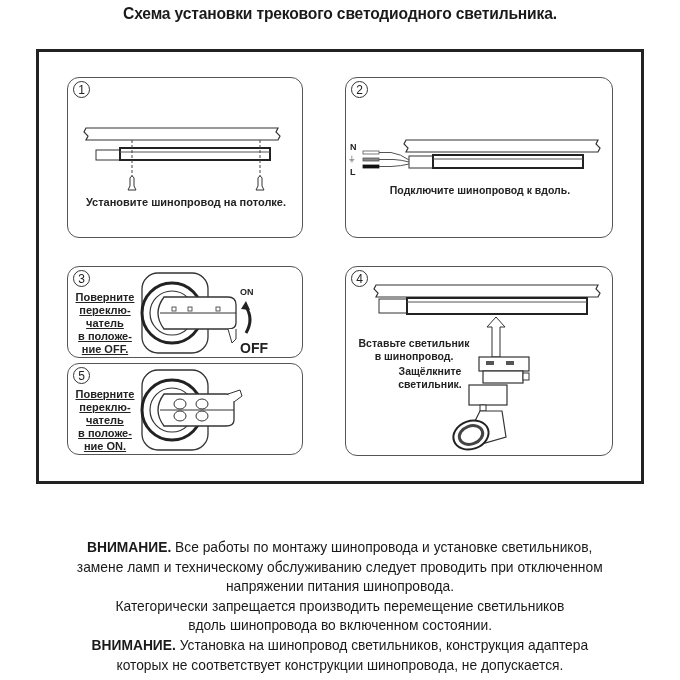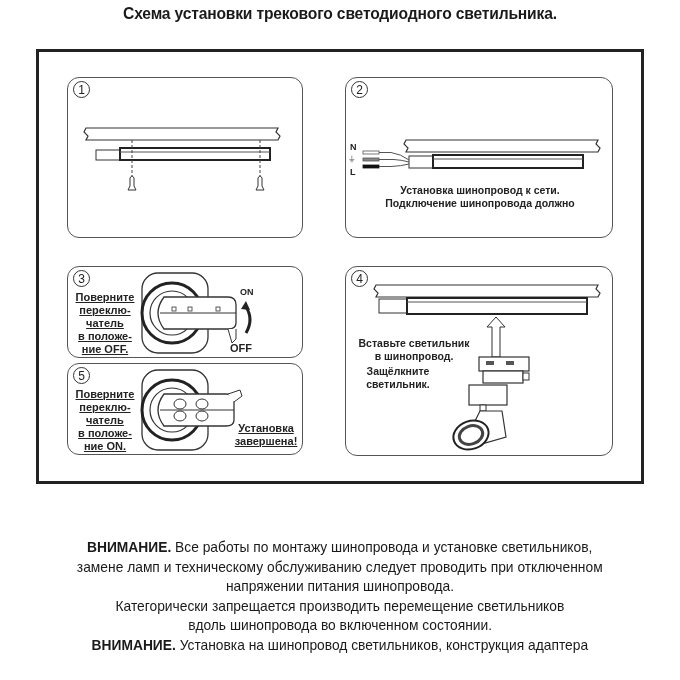--- a/index.html
+++ b/index.html
@@ -39,20 +39,21 @@
     <line x1="52" y1="74" x2="202" y2="74" stroke="#555" stroke-width="1"></line>
 
     <line x1="64" y1="62" x2="64" y2="100" stroke="#444" stroke-width="1" stroke-dasharray="3,2"></line>
     <line x1="192" y1="62" x2="192" y2="100" stroke="#444" stroke-width="1" stroke-dasharray="3,2"></line>
 
     <g fill="#fff" stroke="#333" stroke-width="1">
       <path d="M60 112 L68 112 L66 108 L66 100 Q64 96 62 100 L62 108 Z"></path>
       <path d="M188 112 L196 112 L194 108 L194 100 Q192 96 190 100 L190 108 Z"></path>
     </g>
   </svg>
+  <div class="ptext" style="left:0; top:118px; width:236px; font-size:11px;">Установите шинопровод на потолке.</div>
 </div>
 
 <div class="panel" style="left:345px; top:77px; width:268px; height:161px;">
   <div class="num">2</div>
   <svg width="268" height="161" style="left:0;top:0;">
     <path d="M60 62 L252 62 L250 66 L254 70 L252 74 L60 74 L62 70 L58 66 Z" fill="#fff" stroke="#333" stroke-width="1.2"></path>
     <rect x="63" y="78" width="24" height="12" fill="#fff" stroke="#333" stroke-width="1"></rect>
     <rect x="87" y="77" width="150" height="13" fill="#fff" stroke="#222" stroke-width="2"></rect>
     <line x1="87" y1="81" x2="237" y2="81" stroke="#555" stroke-width="1"></line>
 
@@ -60,22 +61,21 @@
     <rect x="17" y="80" width="16" height="3" fill="#888" stroke="#555" stroke-width="0.8"></rect>
     <rect x="17" y="87" width="16" height="3" fill="#111" stroke="#111" stroke-width="0.8"></rect>
     <path d="M33 74.5 L45 74.5 Q55 76 63 82" fill="none" stroke="#555" stroke-width="1"></path>
     <path d="M33 81.5 L48 81.5 Q56 82 63 84" fill="none" stroke="#555" stroke-width="1"></path>
     <path d="M33 88.5 L45 88.5 Q55 88 63 86" fill="none" stroke="#555" stroke-width="1"></path>
   </svg>
   <div class="ptext" style="left:4px; top:63px; font-size:9px;">N</div>
   <div class="ptext" style="left:3px; top:75px; font-size:8px; color:#888;">⏚</div>
   <div class="ptext" style="left:4px; top:88px; font-size:9px;">L</div>
   <div style="position:absolute; left:0; top:106px; width:268px;">
-    <div class="ptext" style="position:static;">Установка шинопровод к сети.</div>
-    <div class="ptext" style="position:static;">Подключение шинопровода должно</div>
+    <div class="ptext" style="position:static;">Подключите шинопровод к вдоль.</div>
   </div>
 </div>
 
 <div class="panel" style="left:67px; top:266px; width:236px; height:92px;">
   <div class="num">3</div>
   <div style="position:absolute; left:2px; top:24px; width:70px;">
     <div class="ptext-side" style="position:static;">Поверните</div>
     <div class="ptext-side" style="position:static;">переклю-</div>
     <div class="ptext-side" style="position:static;">чатель</div>
     <div class="ptext-side" style="position:static;">в положе-</div>
@@ -89,21 +89,21 @@
     <line x1="92" y1="46" x2="168" y2="46" stroke="#333" stroke-width="1"></line>
     <rect x="104" y="40" width="4" height="4" fill="#fff" stroke="#333" stroke-width="0.8"></rect>
     <rect x="120" y="40" width="4" height="4" fill="#fff" stroke="#333" stroke-width="0.8"></rect>
     <rect x="148" y="40" width="4" height="4" fill="#fff" stroke="#333" stroke-width="0.8"></rect>
     <path d="M160 62 L164 76 L168 72 L168 62" fill="#fff" stroke="#333" stroke-width="1"></path>
 
     <path d="M178 40 Q186 52 178 66" fill="none" stroke="#222" stroke-width="3"></path>
     <path d="M173 42 L178 34 L182 43 Z" fill="#222"></path>
   </svg>
   <div class="ptext" style="left:172px; top:19px; font-size:9px;">ON</div>
-  <div class="ptext" style="left:162px; top:75px; font-size:11px;">OFF</div>
+  <div class="ptext" style="left:172px; top:75px; font-size:14px;">OFF</div>
 </div>
 
 <div class="panel" style="left:67px; top:363px; width:236px; height:92px;">
   <div class="num">5</div>
   <div style="position:absolute; left:2px; top:24px; width:70px;">
     <div class="ptext-side" style="position:static;">Поверните</div>
     <div class="ptext-side" style="position:static;">переклю-</div>
     <div class="ptext-side" style="position:static;">чатель</div>
     <div class="ptext-side" style="position:static;">в положе-</div>
     <div class="ptext-side" style="position:static;">ние ON.</div>
@@ -113,24 +113,20 @@
     <circle cx="104" cy="46" r="30" fill="#fff" stroke="#222" stroke-width="3"></circle>
     <circle cx="104" cy="46" r="22" fill="#fff" stroke="#333" stroke-width="1.2"></circle>
     <path d="M96 30 L158 30 Q166 30 166 38 L166 56 Q166 62 158 62 L96 62 Q84 46 96 30 Z" fill="#fff" stroke="#333" stroke-width="1.3"></path>
     <line x1="92" y1="46" x2="166" y2="46" stroke="#333" stroke-width="1"></line>
     <ellipse cx="112" cy="40" rx="6" ry="5" fill="#fff" stroke="#333" stroke-width="1"></ellipse>
     <ellipse cx="134" cy="40" rx="6" ry="5" fill="#fff" stroke="#333" stroke-width="1"></ellipse>
     <ellipse cx="112" cy="52" rx="6" ry="5" fill="#fff" stroke="#333" stroke-width="1"></ellipse>
     <ellipse cx="134" cy="52" rx="6" ry="5" fill="#fff" stroke="#333" stroke-width="1"></ellipse>
     <path d="M160 30 L172 26 L174 32 L166 38" fill="#fff" stroke="#333" stroke-width="1"></path>
   </svg>
-  <div style="position:absolute; left:160px; top:58px; width:76px;">
-    <div class="ptext-side" style="position:static;">Установка</div>
-    <div class="ptext-side" style="position:static;">завершена!</div>
-  </div>
 </div>
 
 <div class="panel" style="left:345px; top:266px; width:268px; height:190px;">
   <div class="num">4</div>
   <svg width="268" height="190" style="left:0;top:0;">
     <path d="M30 18 L252 18 L250 22 L254 26 L252 30 L30 30 L32 26 L28 22 Z" fill="#fff" stroke="#333" stroke-width="1.2"></path>
     <rect x="33" y="32" width="28" height="14" fill="#fff" stroke="#333" stroke-width="1"></rect>
     <rect x="61" y="31" width="180" height="16" fill="#fff" stroke="#222" stroke-width="2"></rect>
     <line x1="61" y1="35" x2="241" y2="35" stroke="#555" stroke-width="1"></line>
 
@@ -145,26 +141,27 @@
     <rect x="123" y="118" width="38" height="20" fill="#fff" stroke="#333" stroke-width="1.2"></rect>
     <rect x="134" y="138" width="6" height="6" fill="#fff" stroke="#333" stroke-width="1"></rect>
     <path d="M134 144 L156 144 L160 170 L132 178 L120 172 Z" fill="#fff" stroke="#333" stroke-width="1.2"></path>
     <ellipse cx="125" cy="168" rx="18" ry="14" transform="rotate(-20 125 168)" fill="#fff" stroke="#222" stroke-width="2"></ellipse>
     <ellipse cx="125" cy="168" rx="12" ry="9" transform="rotate(-20 125 168)" fill="#fff" stroke="#444" stroke-width="3"></ellipse>
   </svg>
   <div style="position:absolute; left:8px; top:70px; width:120px;">
     <div class="ptext" style="position:static;">Вставьте светильник</div>
     <div class="ptext" style="position:static;">в шинопровод.</div>
   </div>
-  <div style="position:absolute; left:12px; top:98px; width:80px;">
+  <div style="position:absolute; left:44px; top:98px; width:80px;">
     <div class="ptext" style="position:static;">Защёлкните</div>
     <div class="ptext" style="position:static;">светильник.</div>
   </div>
 </div>
 
 <div class="notes">
   <p><span class="cond"><b>ВНИМАНИЕ.</b><span> Все работы по монтажу шинопровода и установке светильников,</span></span></p>
   <p><span class="cond">замене ламп и техническому обслуживанию следует проводить при отключенном</span></p>
   <p><span class="cond">напряжении питания шинопровода.</span></p>
   <p><span class="cond">Категорически запрещается производить перемещение светильников</span></p>
   <p><span class="cond">вдоль шинопровода во включенном состоянии.</span></p>
   <p><span class="cond"><b>ВНИМАНИЕ.</b><span> Установка на шинопровод светильников, конструкция адаптера</span></span></p>
+  <p><span class="cond">которых не соответствует конструкции шинопровода, не допускается.</span></p>
 </div>
 
 </body></html>

